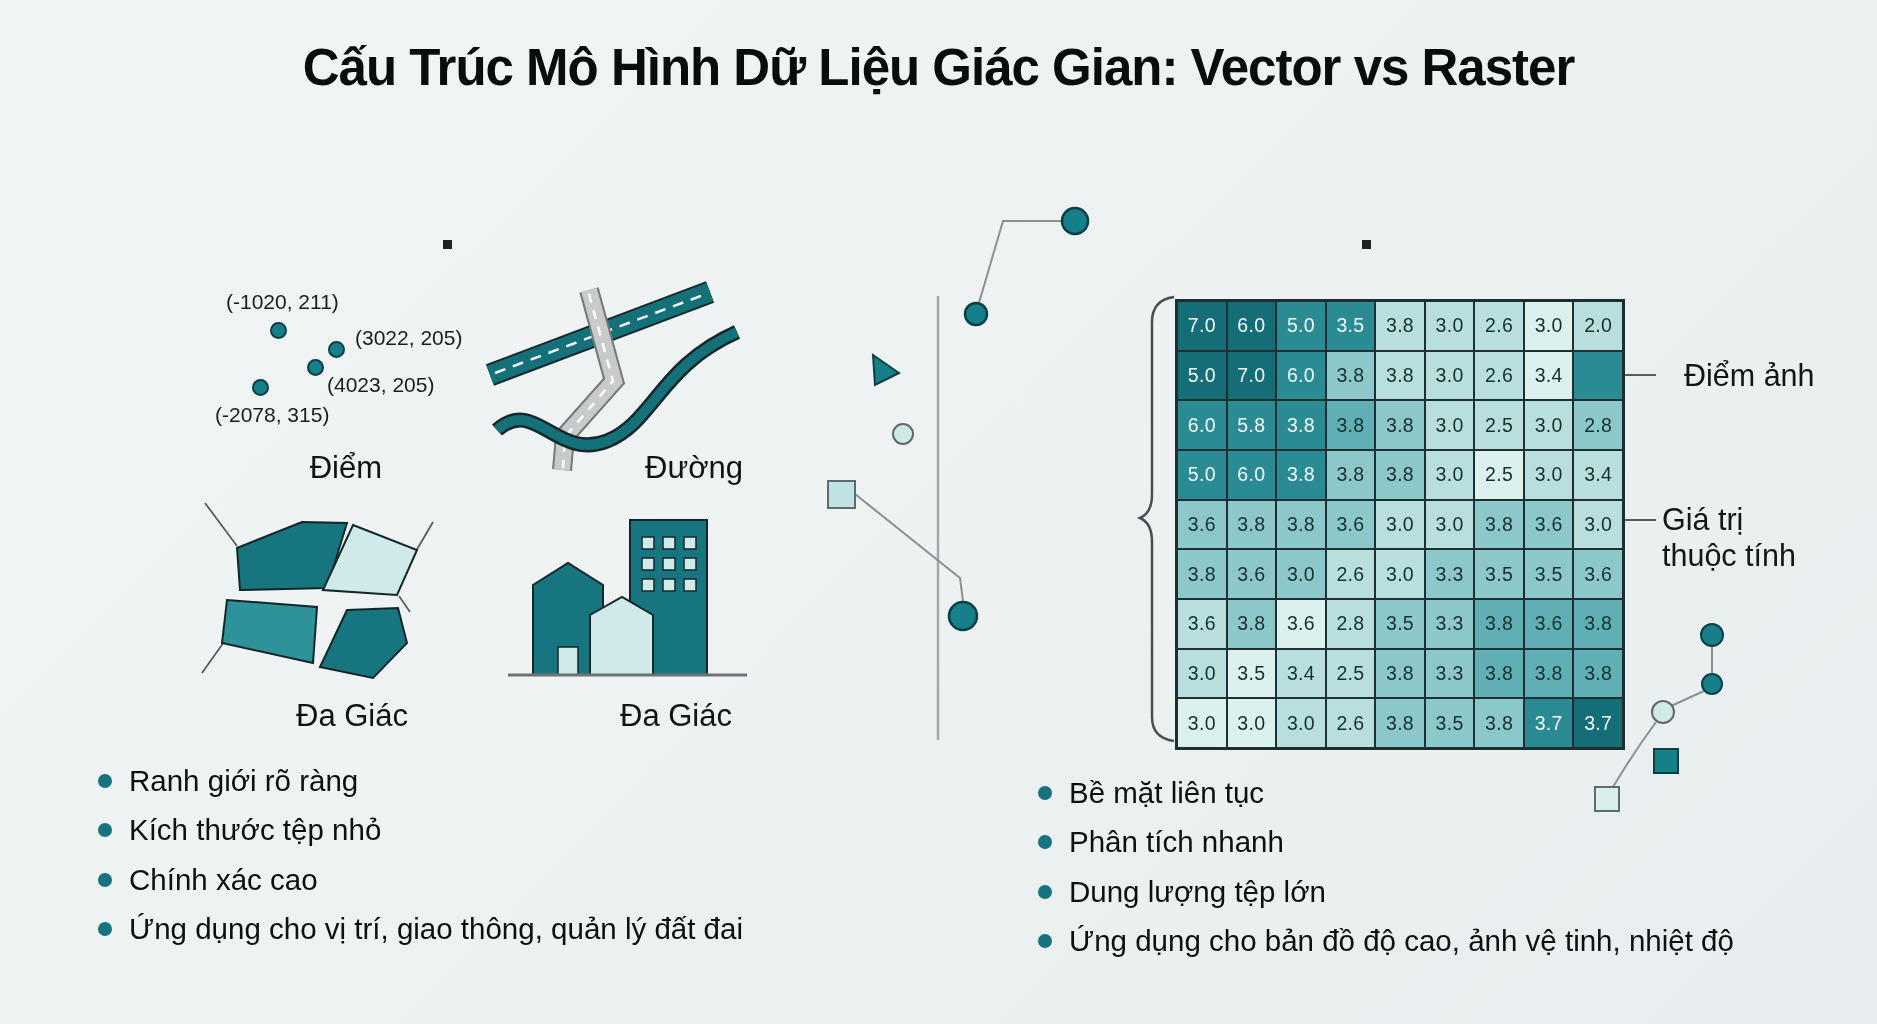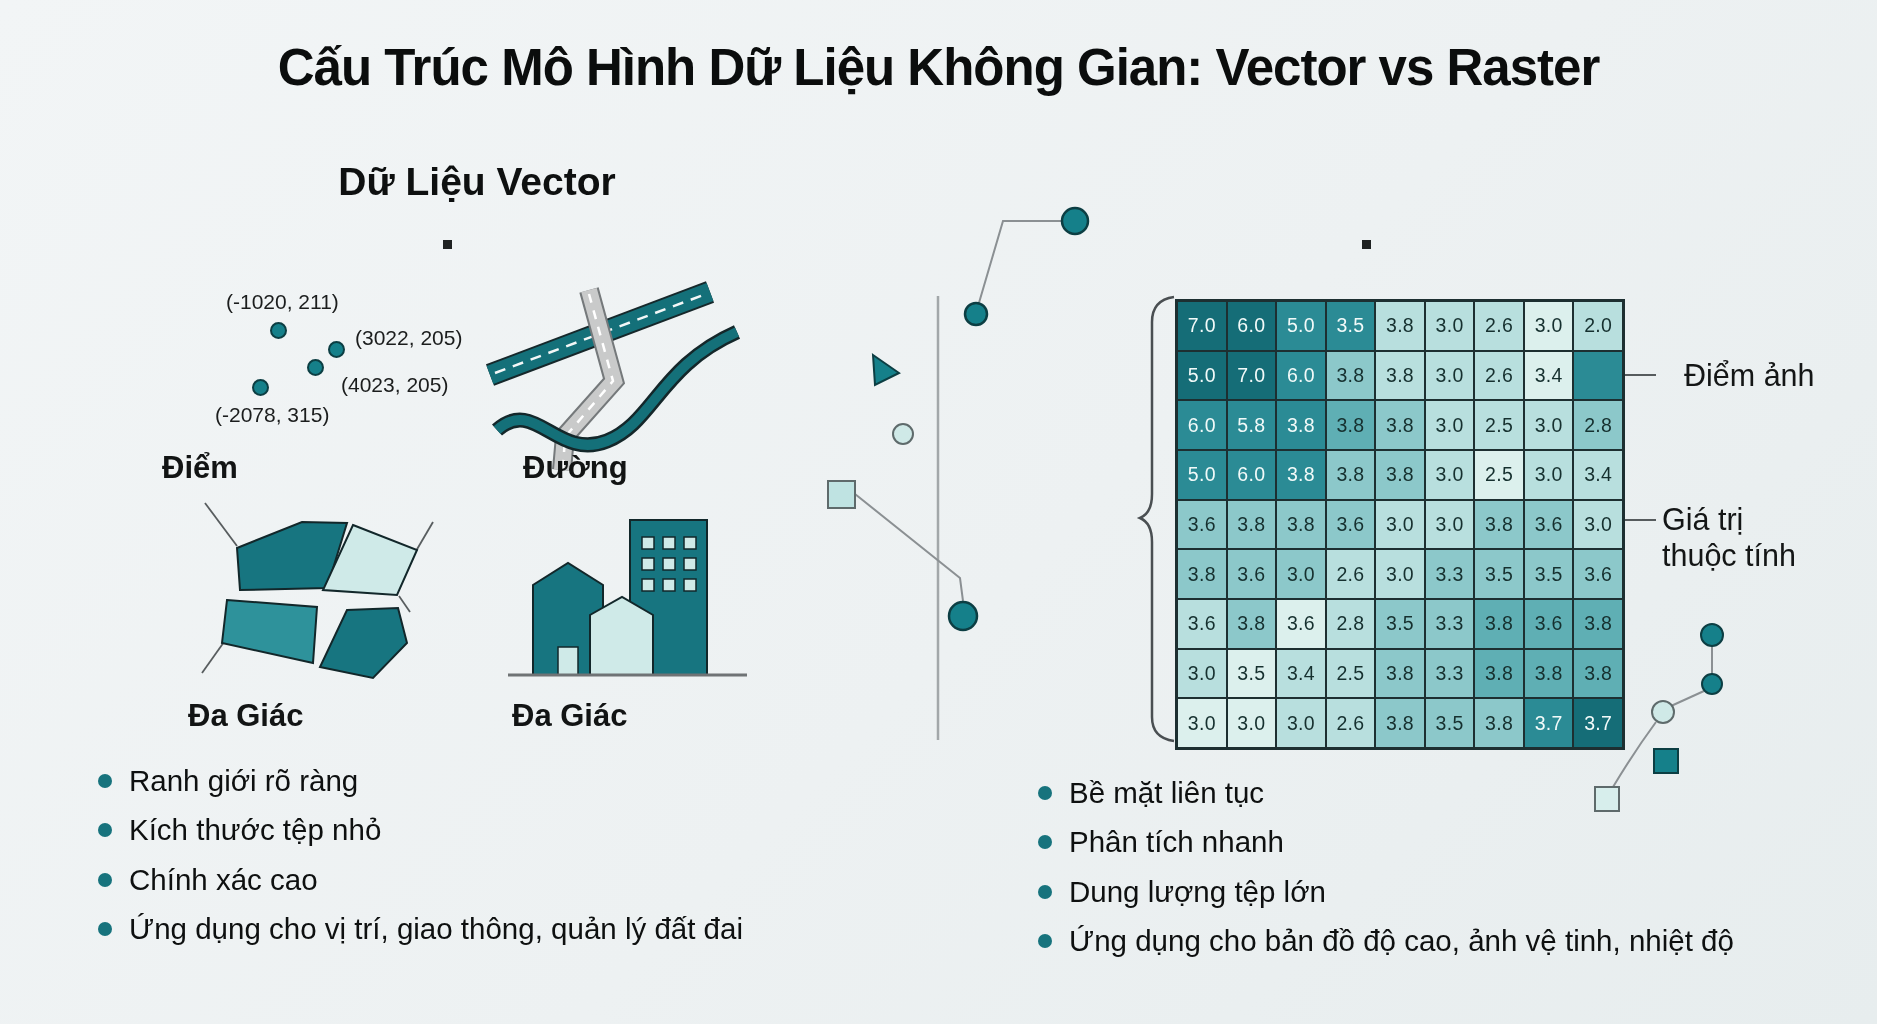--- a/index.html
+++ b/index.html
@@ -8,21 +8,21 @@
     background:linear-gradient(135deg,#f2f5f6 0%,#edf1f2 55%,#e7edee 100%);
     font-family:"Liberation Sans",sans-serif;color:#101212;
   }
   .abs{position:absolute;}
   .page-title{left:0;right:0;top:38px;text-align:center;font-size:51px;font-weight:700;letter-spacing:-1px;color:#0b0d0d;}
   .col-head{width:500px;top:160px;text-align:center;font-size:39px;font-weight:700;color:#0e1010;}
   .vector-head{left:227px;}
   .raster-head{left:1155px;}
   .coord{font-size:21px;color:#1b1d1d;white-space:nowrap;}
   .pdot{width:17px;height:17px;border-radius:50%;background:#15808a;border:2px solid #0c3e43;box-sizing:border-box;}
-  .shape-label{width:220px;text-align:left;font-size:31px;font-weight:700;color:#121414;}
+  .shape-label{width:220px;text-align:right;font-size:31px;font-weight:400;color:#121414;}
   .bullets{list-style:none;margin:0;padding:0;}
   .bullets li{height:49.5px;display:flex;align-items:center;gap:17px;font-size:29.5px;color:#0e1010;white-space:nowrap;}
   .bdot{width:14px;height:14px;border-radius:50%;background:#17737d;flex:0 0 auto;}
   .grid{left:1175px;top:299px;width:446px;height:447px;display:grid;
         grid-template-columns:repeat(9,1fr);grid-template-rows:repeat(9,1fr);
         border:2px solid #1d2f31;background:#1d2f31;box-sizing:content-box;}
   .cell{border:1px solid #1d2f31;display:flex;align-items:center;justify-content:center;
         font-size:19.5px;font-weight:500;letter-spacing:0.3px;}
   .side-label{font-size:30.5px;font-weight:500;color:#141616;line-height:36px;white-space:nowrap;}
   .matrix-label{left:955px;width:182px;top:482px;text-align:right;line-height:34px;}
@@ -66,27 +66,26 @@
       <path d="M 1704 691 L 1671 706" fill="none" stroke="#8b9093" stroke-width="2"></path>
       <path d="M 1656 722 Q 1634 752 1613 787" fill="none" stroke="#8b9093" stroke-width="2"></path>
       <circle cx="1712" cy="635" r="11" fill="#15808a" stroke="#0c3e43" stroke-width="2"></circle>
       <circle cx="1712" cy="684" r="10" fill="#15808a" stroke="#0c3e43" stroke-width="2"></circle>
       <circle cx="1663" cy="712" r="11" fill="#cfe9e7" stroke="#5e6a6b" stroke-width="2"></circle>
       <rect x="1654" y="749" width="24" height="24" fill="#15808a" stroke="#0c3e43" stroke-width="2"></rect>
       <rect x="1595" y="787" width="24" height="24" fill="#d7eeec" stroke="#5e6a6b" stroke-width="2"></rect>
     </g>
   </svg>
 
-  <div class="abs page-title">Cấu Trúc Mô Hình Dữ Liệu Không Gian: Vector vs Raster</div>
-
-  <div class="abs col-head vector-head">Dữ Liệu Vector</div>
+  <div class="abs page-title">Cấu Trúc Mô Hình Dữ Liệu Giác Gian: Vector vs Raster</div>
+
 
   <div class="abs coord" style="left:226px;top:290px">(-1020, 211)</div>
   <div class="abs coord" style="left:355px;top:326px">(3022, 205)</div>
-  <div class="abs coord" style="left:341px;top:373px">(4023, 205)</div>
+  <div class="abs coord" style="left:327px;top:373px">(4023, 205)</div>
   <div class="abs coord" style="left:215px;top:403px">(-2078, 315)</div>
   <div class="abs pdot" style="left:270px;top:322px"></div>
   <div class="abs pdot" style="left:328px;top:341px"></div>
   <div class="abs pdot" style="left:307px;top:359px"></div>
   <div class="abs pdot" style="left:252px;top:379px"></div>
   <div class="abs shape-label" style="left:162px;top:450px">Điểm</div>
 
   <svg class="abs" style="left:485px;top:248px" width="305" height="235" viewBox="0 0 305 235">
     <g>
       <line x1="5" y1="127" x2="225" y2="44" stroke="#16282b" stroke-width="23"></line>

